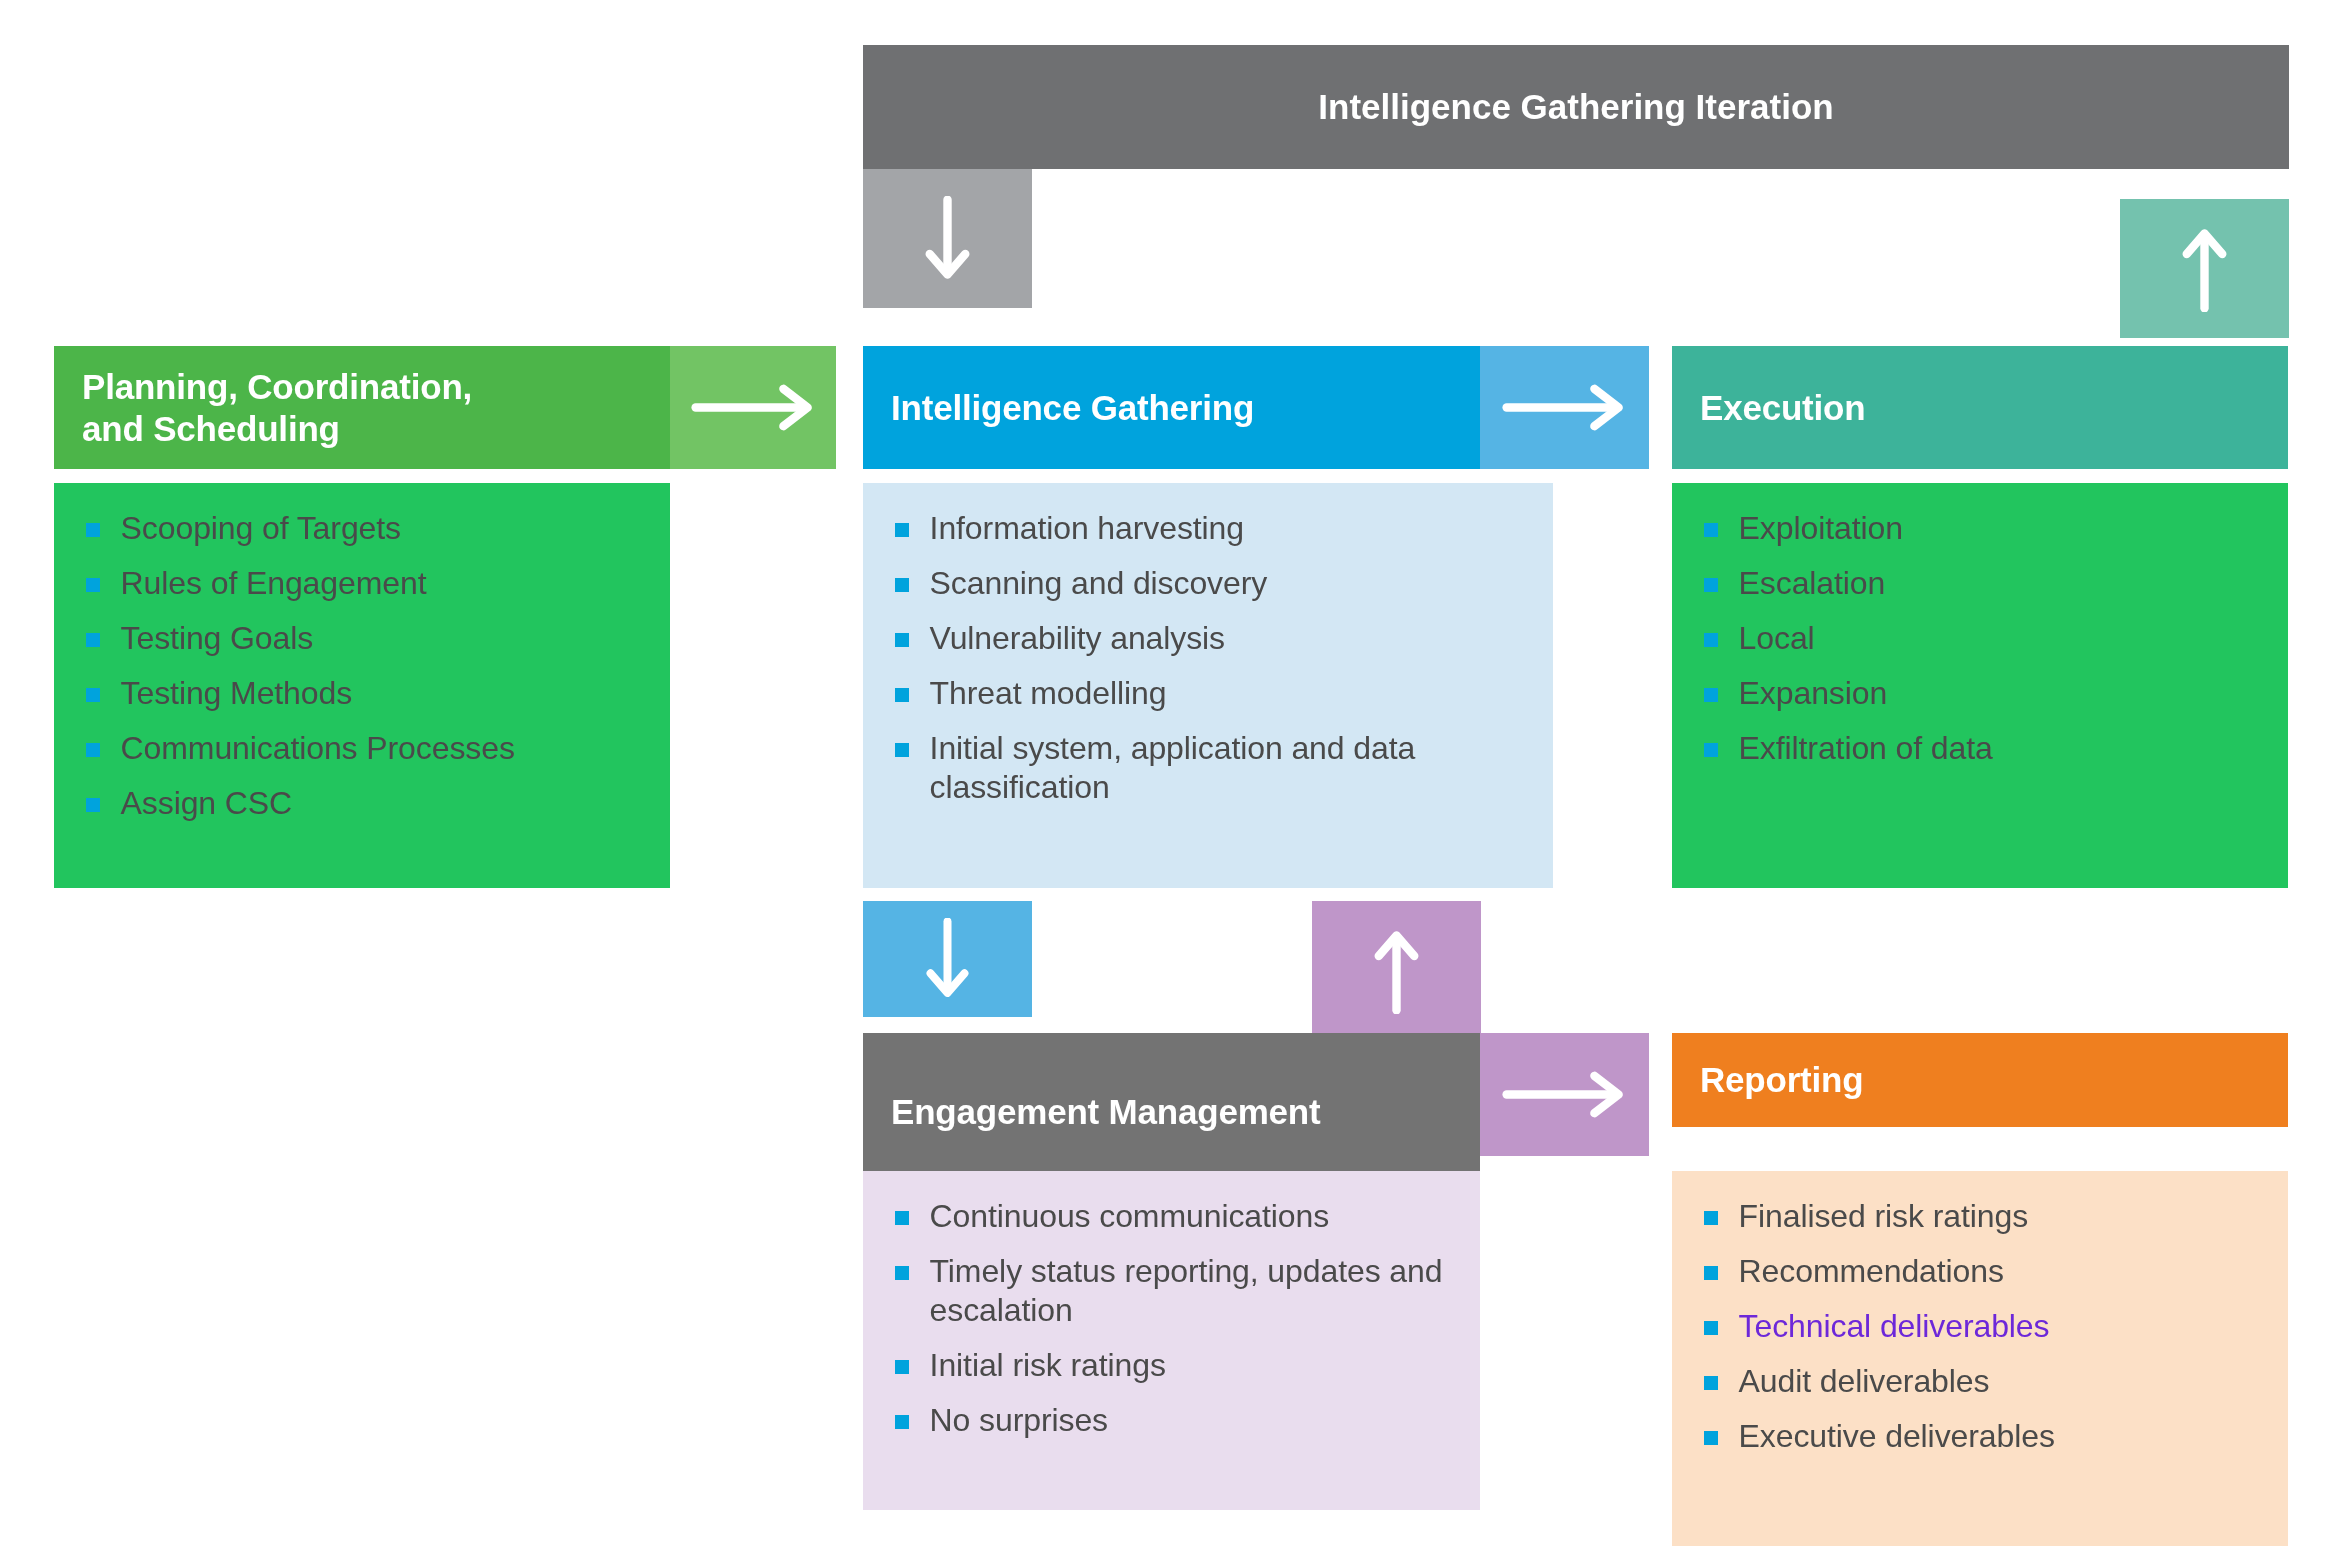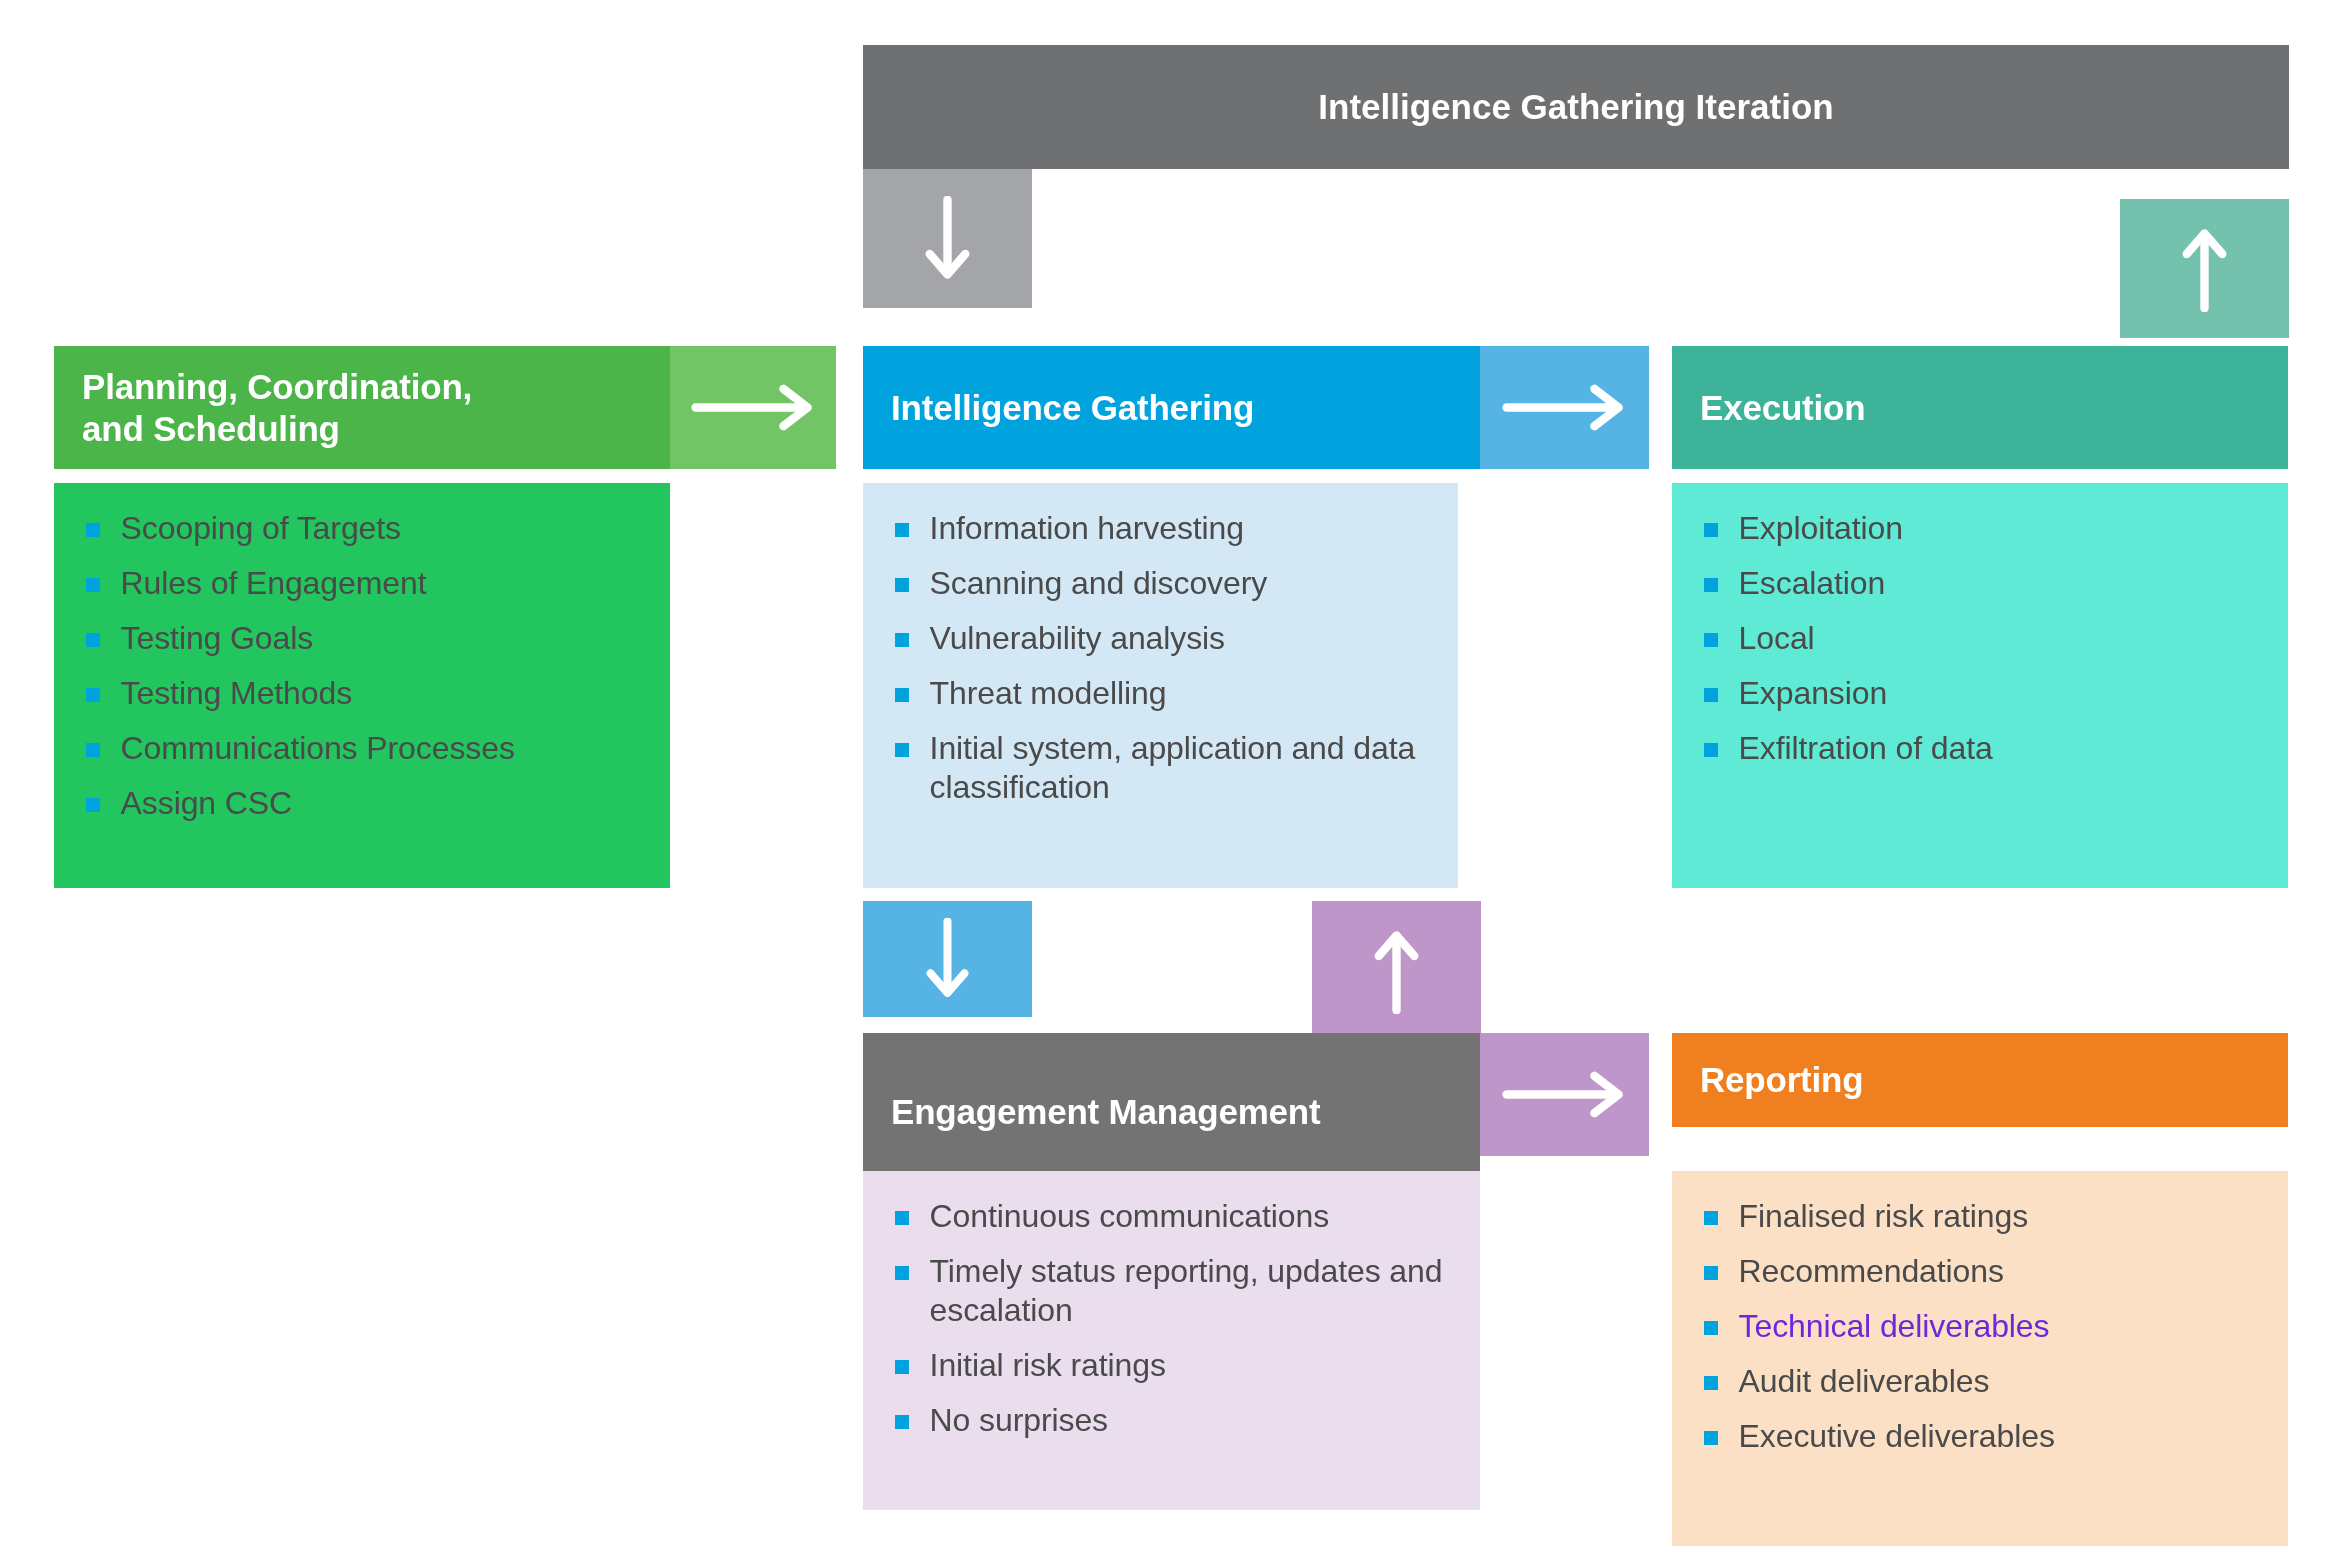--- a/index.html
+++ b/index.html
@@ -146,21 +146,21 @@
 
   <div class="hdr" style="left:863px; top:346px; width:617px; height:123px; background:#00a3dd;">
     <div class="hdr-title">Intelligence Gathering</div>
   </div>
   <div class="arrowbox" style="left:1480px; top:346px; width:169px; height:123px; background:#55b4e4;">
     <svg width="127" height="51" viewBox="0 0 136 54" aria-hidden="true">
       <line x1="6" y1="27" x2="120" y2="27" stroke="#ffffff" stroke-width="9" stroke-linecap="round"></line>
       <polyline points="100,7 126,27 100,47" fill="none" stroke="#ffffff" stroke-width="9" stroke-linecap="round" stroke-linejoin="round"></polyline>
     </svg>
   </div>
-  <div class="body" id="body-intelligence-gathering" style="left:863px; top:483px; width:595px; height:405px; background:#d3e7f4;">
+  <div class="body" id="body-intelligence-gathering" style="left:863px; top:483px; width:690px; height:405px; background:#d3e7f4;">
       <div class="bullet-row">
         <span class="bullet-sq" style="background: rgb(0, 163, 221);"></span>
         <span class="bullet-txt" style="color: rgb(74, 74, 74);">Information harvesting</span>
       </div>
       <div class="bullet-row">
         <span class="bullet-sq" style="background: rgb(0, 163, 221);"></span>
         <span class="bullet-txt" style="color: rgb(74, 74, 74);">Scanning and discovery</span>
       </div>
       <div class="bullet-row">
         <span class="bullet-sq" style="background: rgb(0, 163, 221);"></span>
@@ -172,21 +172,21 @@
       </div>
       <div class="bullet-row">
         <span class="bullet-sq" style="background: rgb(0, 163, 221);"></span>
         <span class="bullet-txt" style="color: rgb(74, 74, 74);">Initial system, application and data classification</span>
       </div>
     </div>
 
   <div class="hdr" style="left:1672px; top:346px; width:616px; height:123px; background:#3db39a;">
     <div class="hdr-title">Execution</div>
   </div>
-  <div class="body" id="body-execution" style="left:1672px; top:483px; width:616px; height:405px; background:#5eead4;">
+  <div class="body" id="body-execution" style="left:1672px; top:483px; width:616px; height:405px; background:#22c55e;">
       <div class="bullet-row">
         <span class="bullet-sq" style="background: rgb(0, 163, 221);"></span>
         <span class="bullet-txt" style="color: rgb(74, 74, 74);">Exploitation</span>
       </div>
       <div class="bullet-row">
         <span class="bullet-sq" style="background: rgb(0, 163, 221);"></span>
         <span class="bullet-txt" style="color: rgb(74, 74, 74);">Escalation</span>
       </div>
       <div class="bullet-row">
         <span class="bullet-sq" style="background: rgb(0, 163, 221);"></span>

